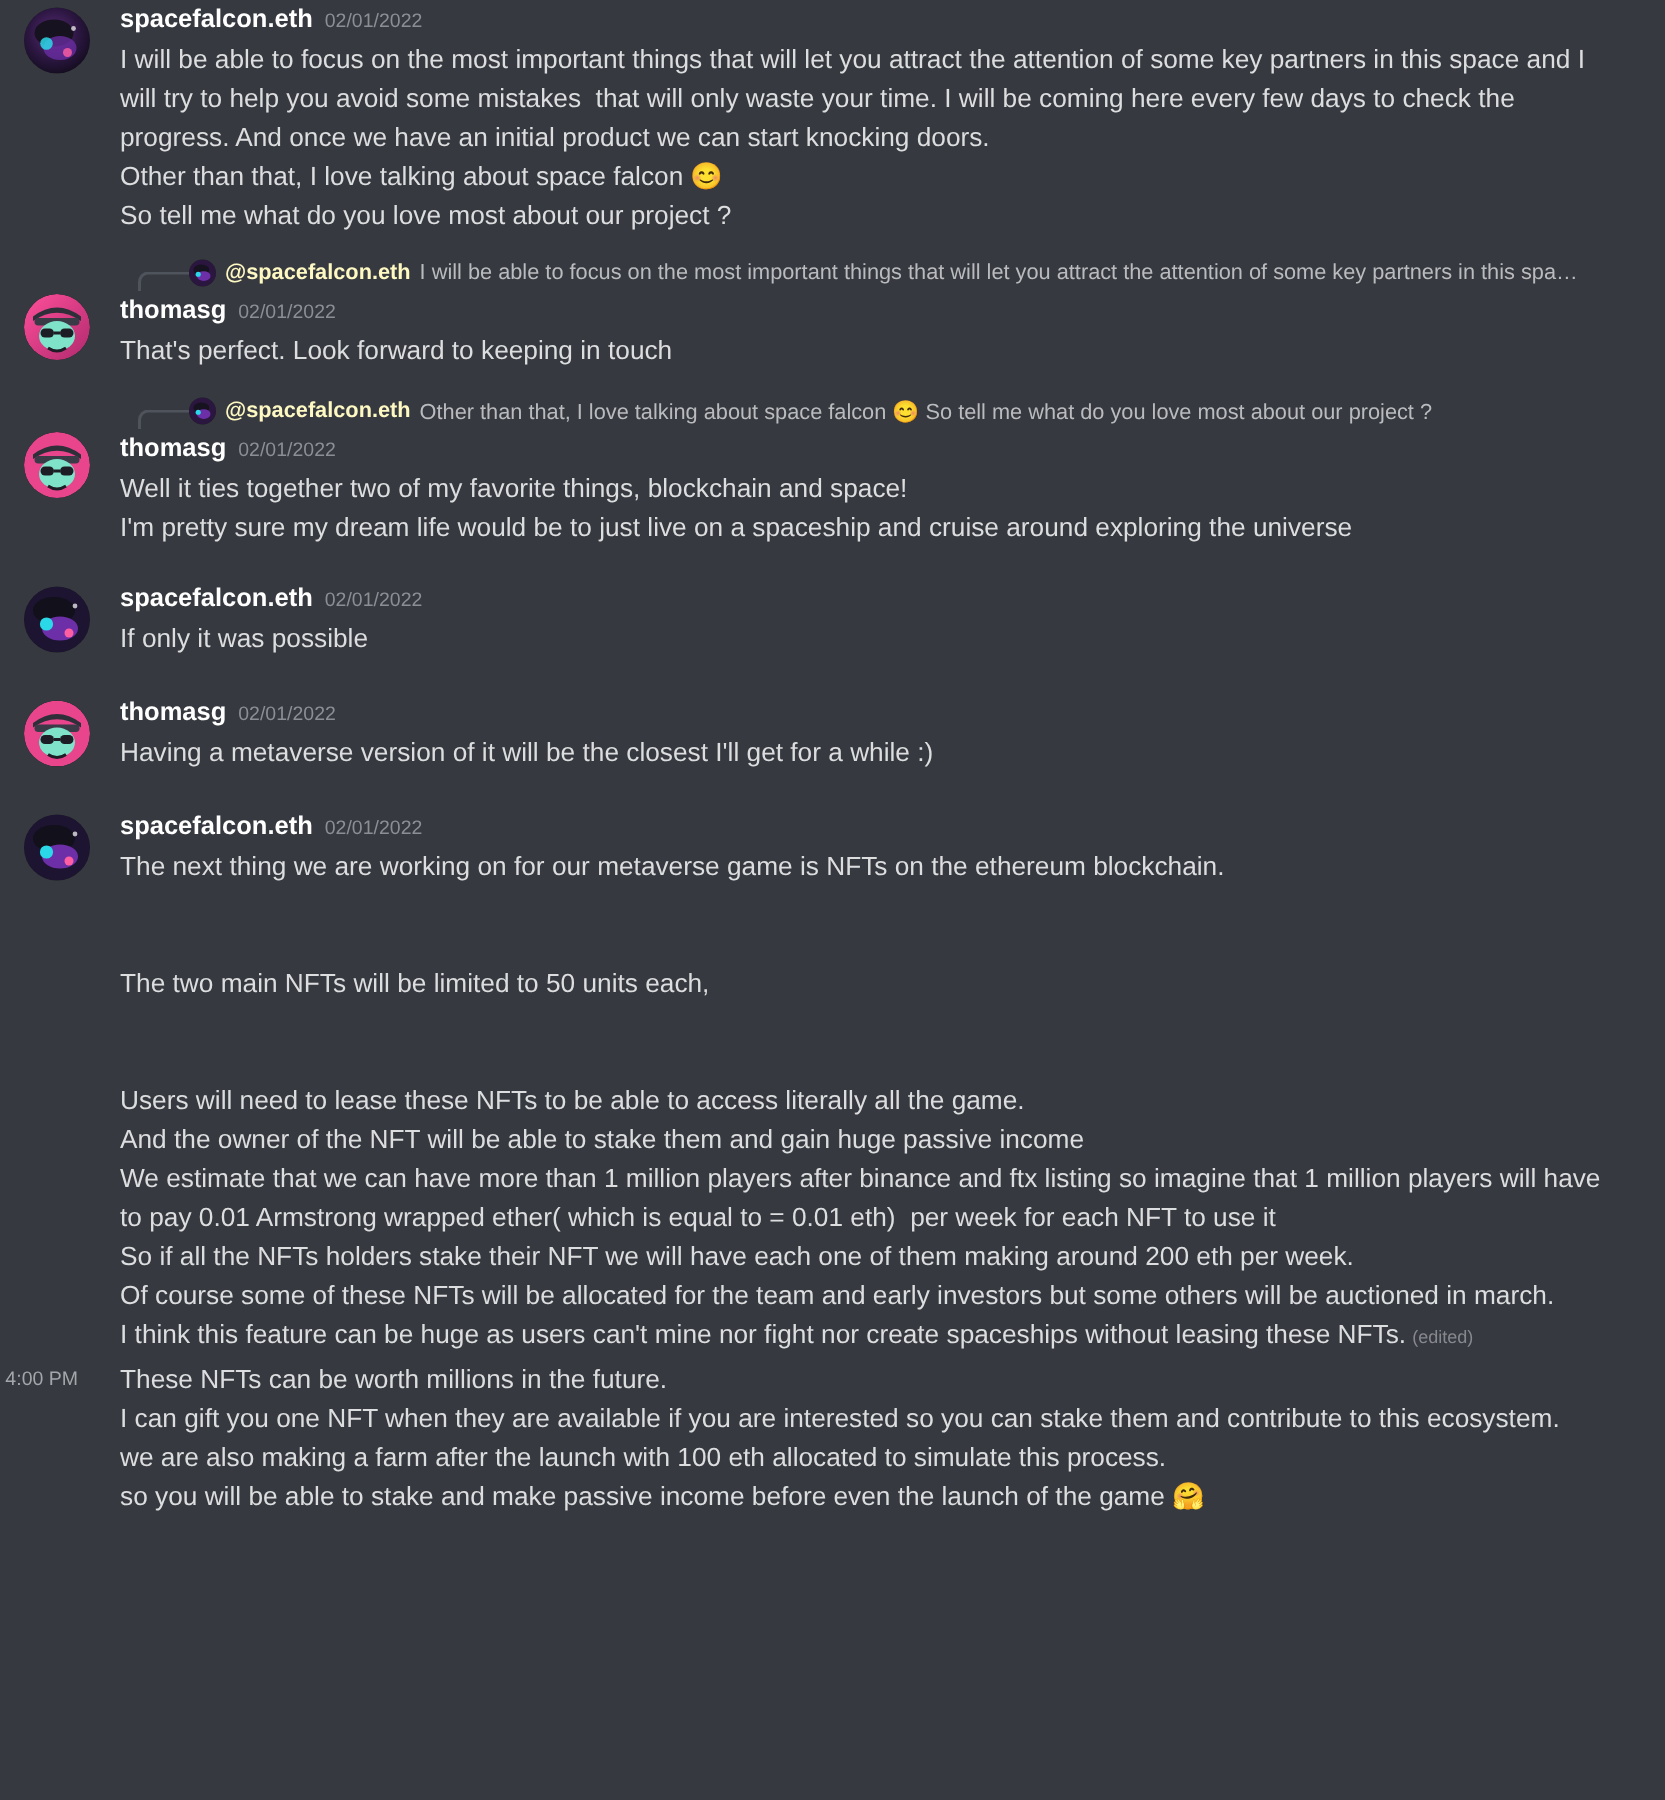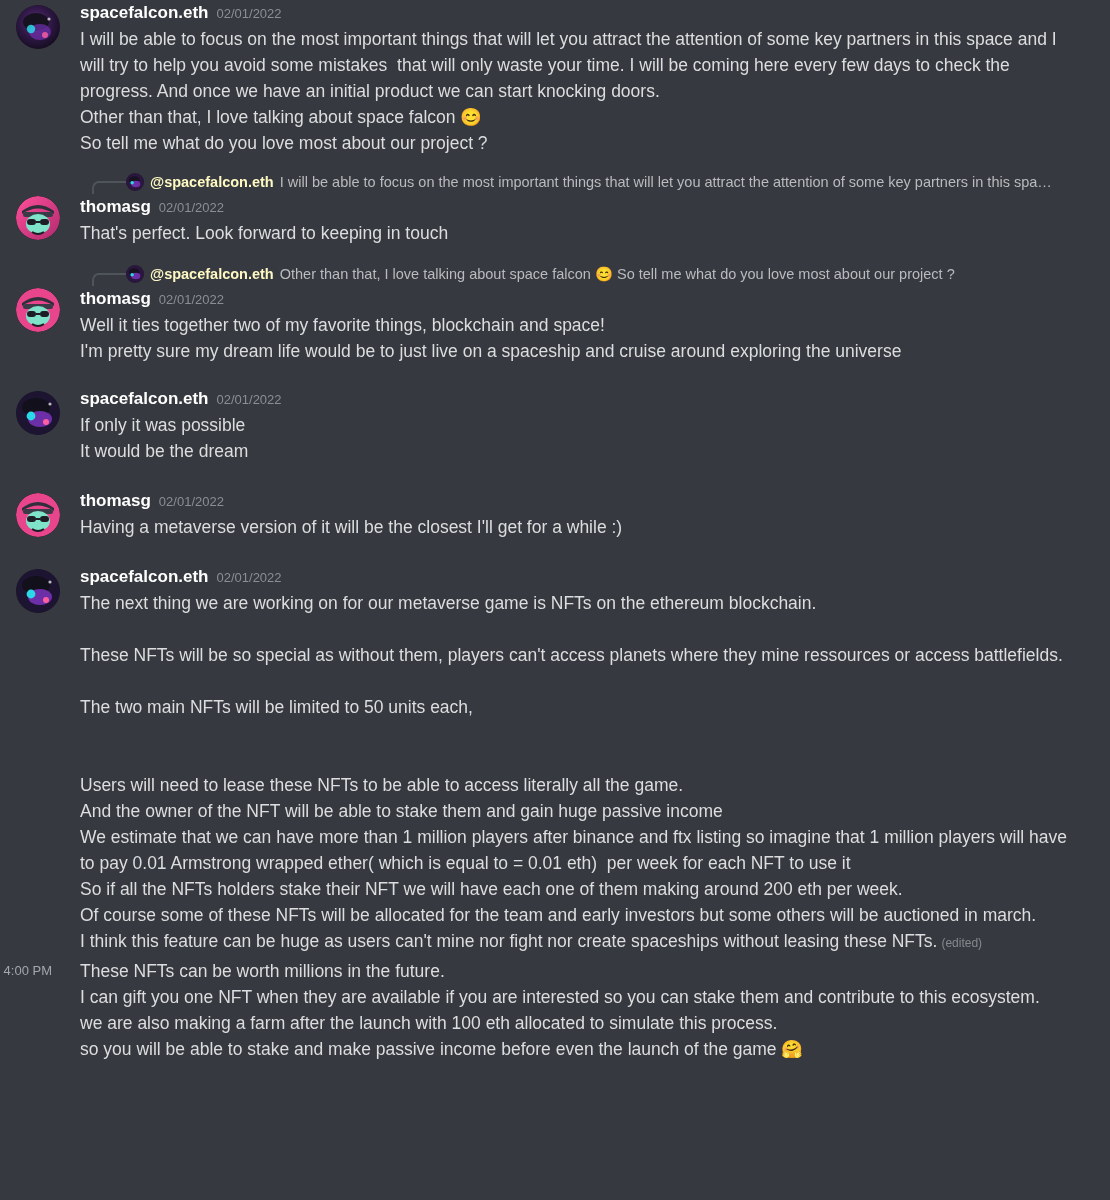--- a/index.html
+++ b/index.html
@@ -274,21 +274,20 @@
           <circle cx="34" cy="13" r="1.6" fill="#ffffff" opacity=".7"></circle>
         </svg>
       </div>
     </div>
     <div class="body-col">
       <div class="head">
         <span class="uname falcon">spacefalcon.eth</span>
         <span class="ts">02/01/2022</span>
       </div>
       <div class="line">If only it was possible</div>
-      <div class="line">It would be the dream</div>
     </div>
   </div>
 
   <div class="msg" style="padding-top:24px">
     <div class="avatar-col">
       <div class="avatar">
         <svg width="44" height="44" viewBox="0 0 44 44" aria-hidden="true">
           <circle cx="22" cy="22" r="22" fill="#e8458c"></circle>
           <path d="M6 18 q16 -11 32 0 l0 -3 q-16 -12 -32 0 z" fill="#2f2f3a"></path>
           <rect x="7" y="16" width="30" height="5" rx="2.5" fill="#3b3b48"></rect>
@@ -322,21 +321,20 @@
         </svg>
       </div>
     </div>
     <div class="body-col">
       <div class="head">
         <span class="uname falcon">spacefalcon.eth</span>
         <span class="ts">02/01/2022</span>
       </div>
       <div class="line">The next thing we are working on for our metaverse game is NFTs on the ethereum blockchain.</div>
       <div class="line blank"></div>
-      <div class="line">These NFTs will be so special as without them, players can't access planets where they mine ressources or access battlefields.</div>
       <div class="line blank"></div>
       <div class="line">The two main NFTs will be limited to 50 units each,</div>
       <div class="line blank"></div>
       <div class="line blank"></div>
       <div class="line">Users will need to lease these NFTs to be able to access literally all the game.</div>
       <div class="line">And the owner of the NFT will be able to stake them and gain huge passive income</div>
       <div class="line">We estimate that we can have more than 1 million players after binance and ftx listing so imagine that 1 million players will have to pay 0.01 Armstrong wrapped ether( which is equal to = 0.01 eth)  per week for each NFT to use it</div>
       <div class="line">So if all the NFTs holders stake their NFT we will have each one of them making around 200 eth per week.</div>
       <div class="line">Of course some of these NFTs will be allocated for the team and early investors but some others will be auctioned in march.</div>
       <div class="line"><span>I think this feature can be huge as users can't mine nor fight nor create spaceships without leasing these NFTs.</span><span class="edited">(edited)</span></div>

